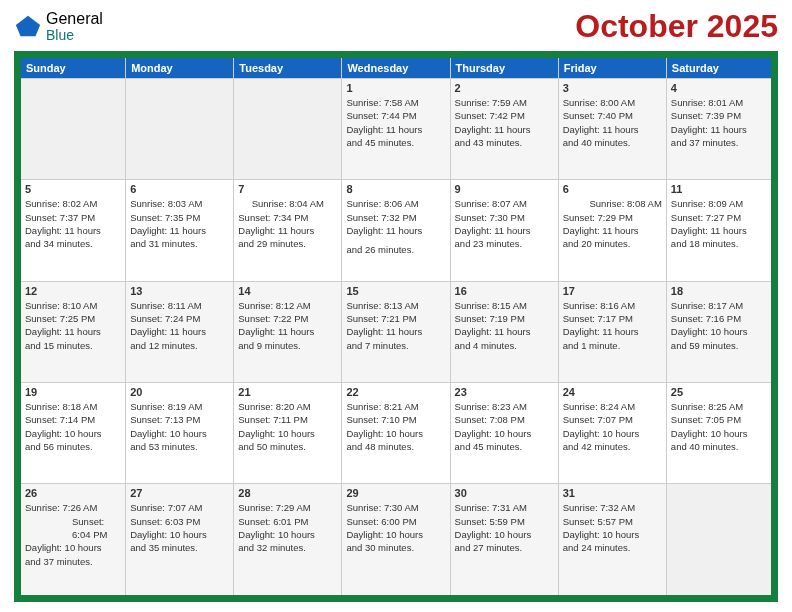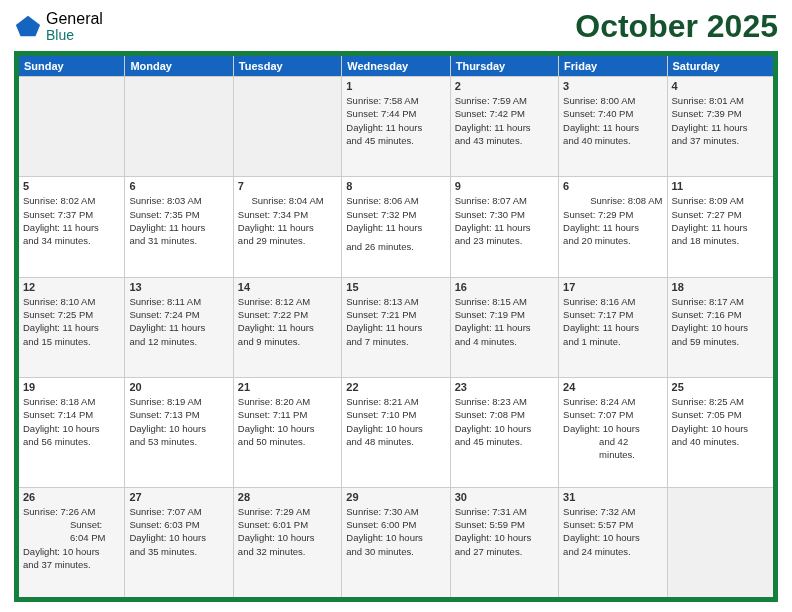--- a/index.html
+++ b/index.html
@@ -41,30 +41,30 @@
     .logo-icon {
       width: 28px;
       height: 28px;
     }
     .title-block {
       text-align: right;
     }
     .month-title {
       font-size: 32px;
       font-weight: bold;
-      color: #14532d;
+      color: #b91c1c;
       line-height: 1;
     }
     .subtitle {
       font-size: 14px;
       color: #555;
     }
     .calendar {
       flex: 1;
-      border: 5px solid #15803d;
+      border: 7px solid #15803d;
       border-collapse: collapse;
       width: 100%;
       table-layout: fixed;
     }
     .calendar th {
       background: #1565c0;
       color: #fff;
       font-size: 11px;
       font-weight: bold;
       text-align: left;
@@ -347,21 +347,21 @@
               <span style="display: block;">Daylight: 10 hours</span>
               <span style="display: block;">and 45 minutes.</span>
             </div>
           </td>
           <td>
             <span class="day-num">24</span>
             <div class="day-info">
               <span style="display: block;">Sunrise: 8:24 AM</span>
               <span style="display: block;">Sunset: 7:07 PM</span>
               <span style="display: block;">Daylight: 10 hours</span>
-              <span style="display: block; margin-left: 36px;">and 42 minutes.</span>
+              <span style="display: block;">and 42 minutes.</span>
             </div>
           </td>
           <td>
             <span class="day-num">25</span>
             <div class="day-info">
               <span style="display: block;">Sunrise: 8:25 AM</span>
               <span style="display: block;">Sunset: 7:05 PM</span>
               <span style="display: block;">Daylight: 10 hours</span>
               <span style="display: block;">and 40 minutes.</span>
             </div>

